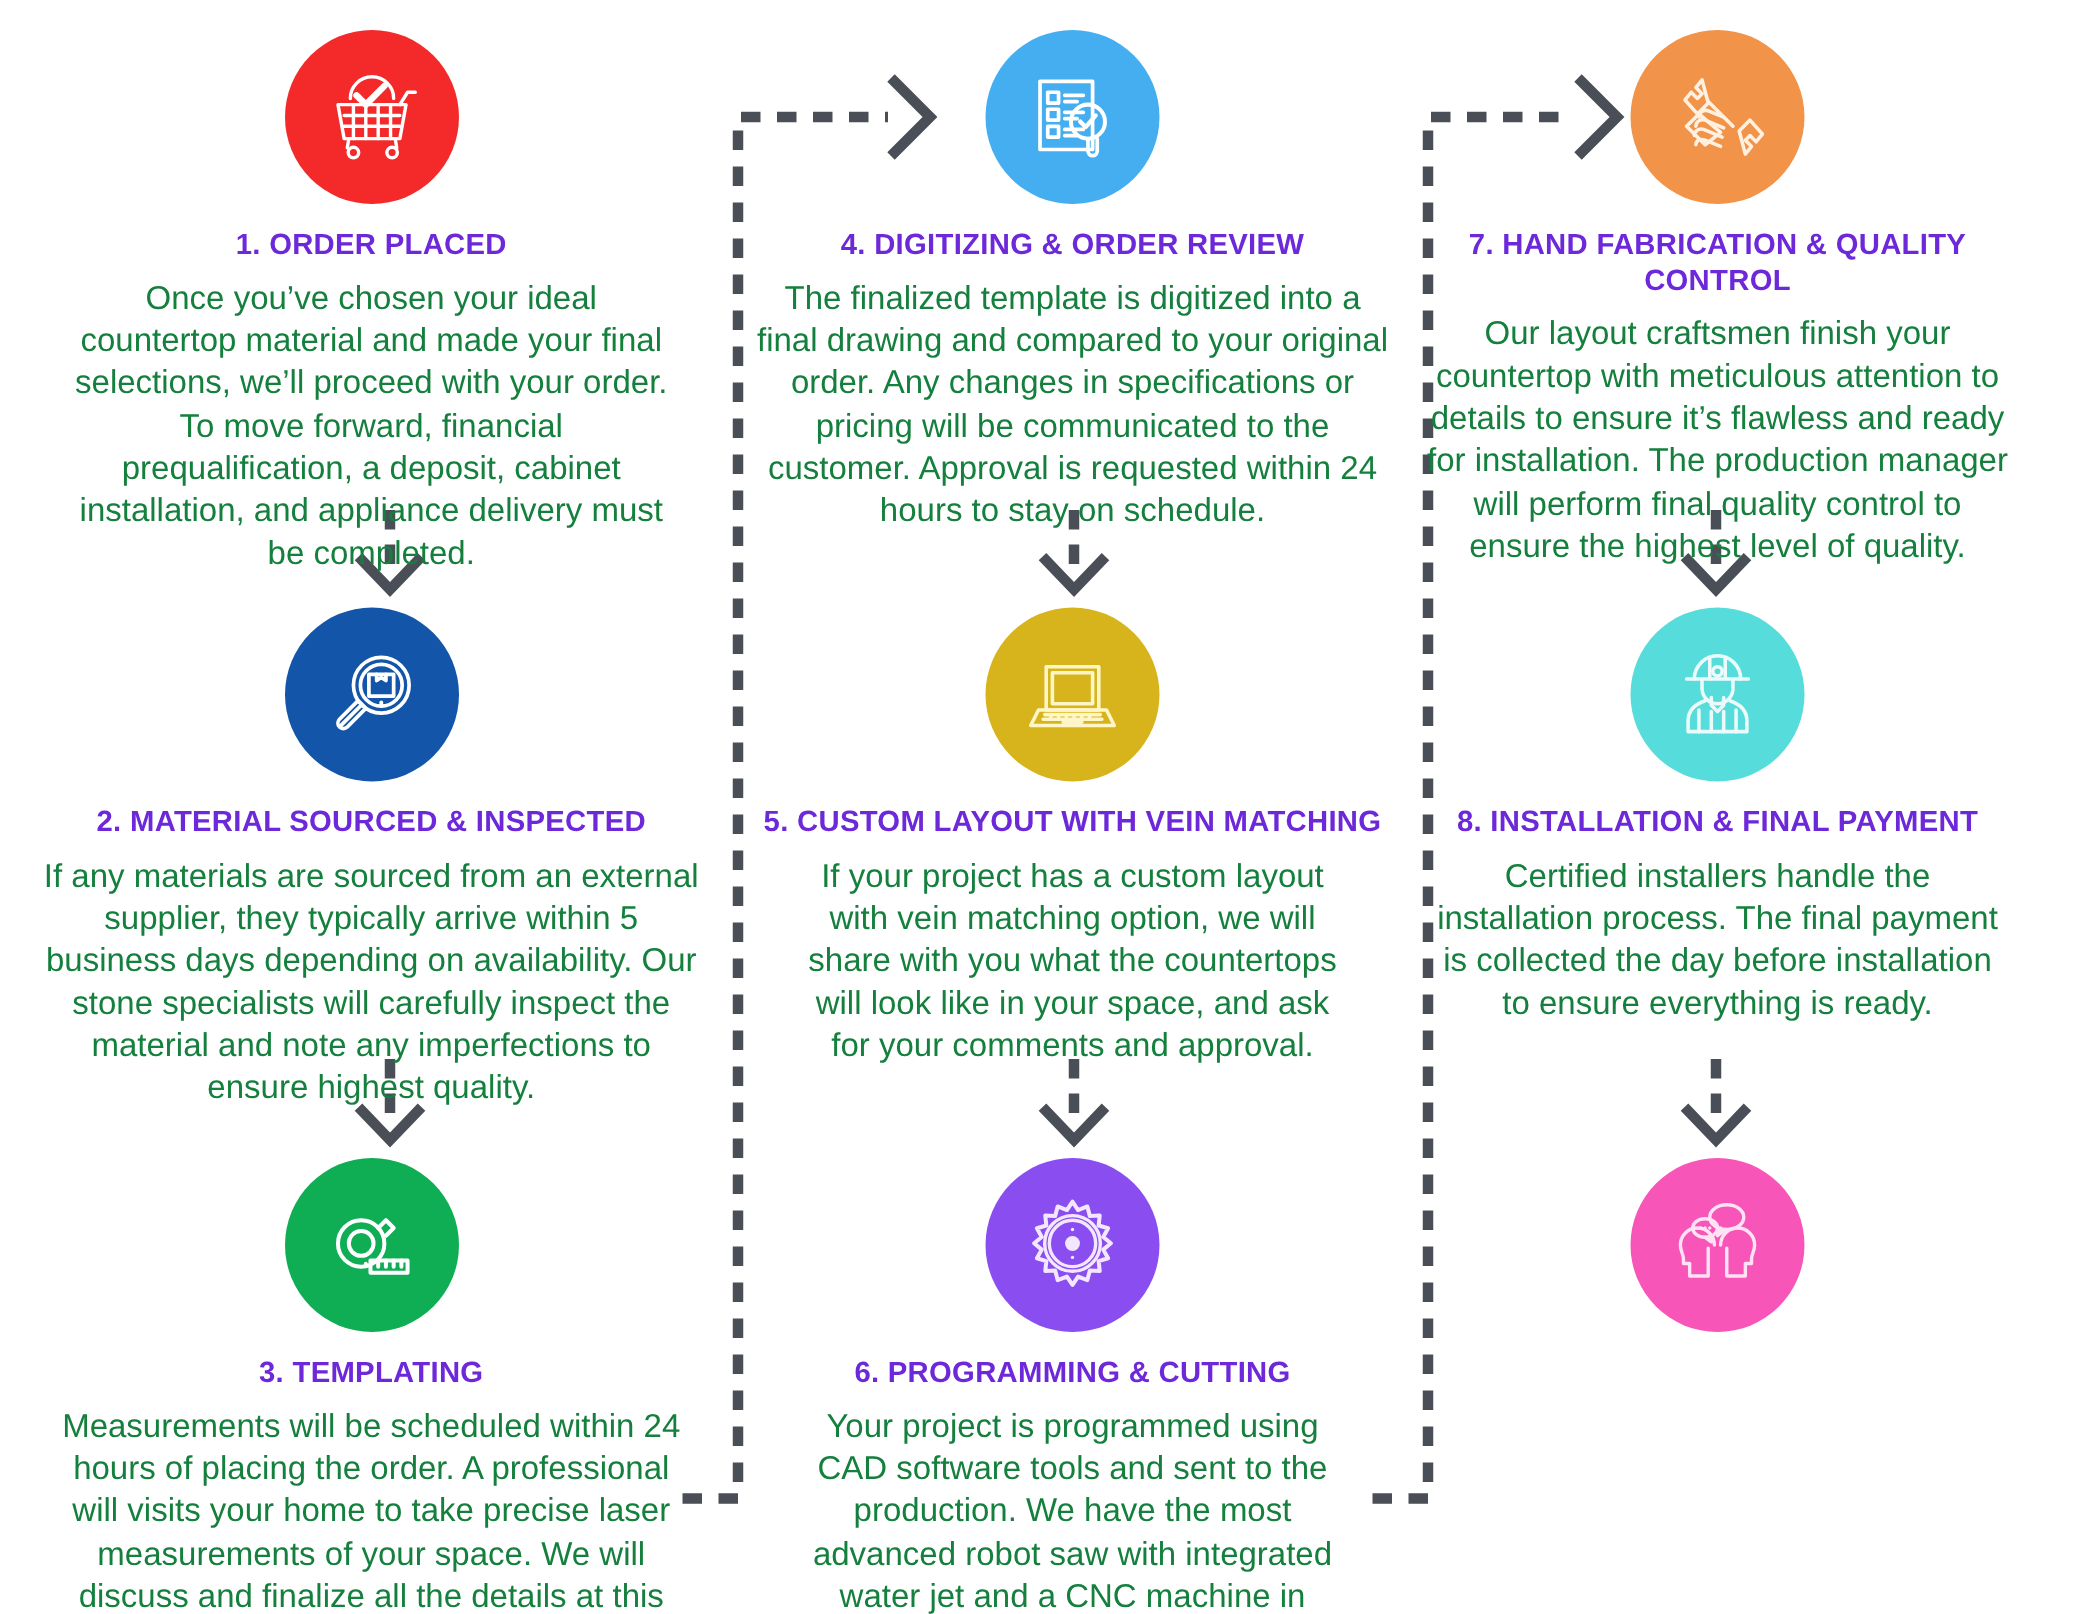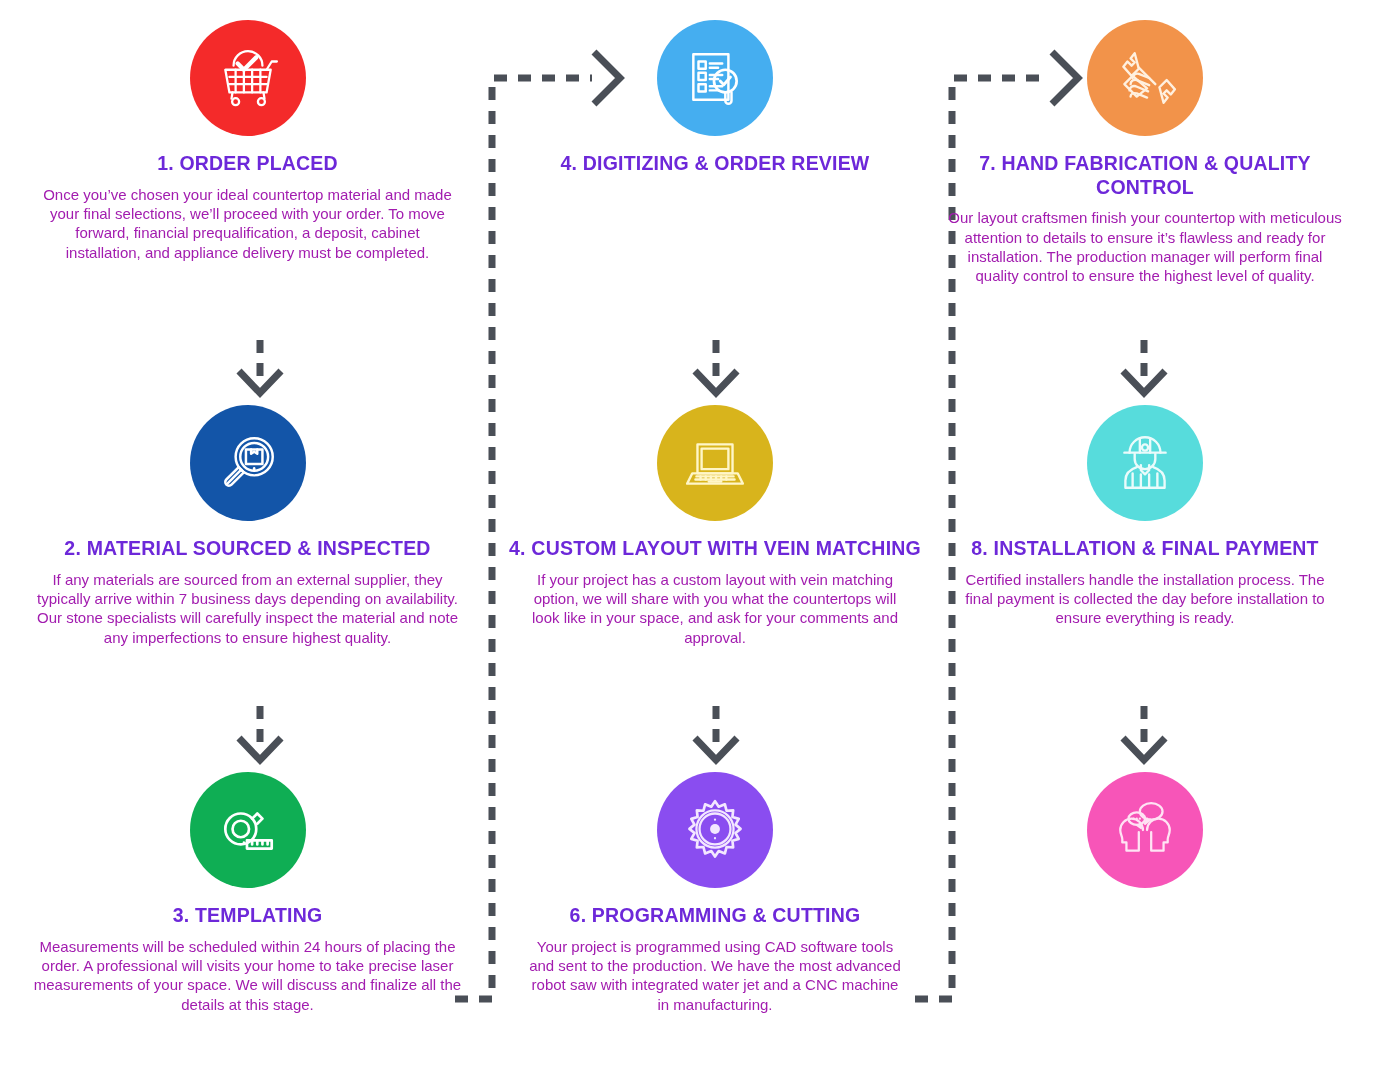--- a/index.html
+++ b/index.html
@@ -78,23 +78,23 @@
   .step-title {
     font-size: 19.5px;
     font-weight: bold;
     letter-spacing: 0.2px;
     color: #6d28d9;
     line-height: 1.21;
     margin-top: 16px;
   }
 
   .step-body {
-    font-size: 15px;
+    font-size: 22px;
     line-height: 1.29;
-    color: #a21caf;
+    color: #15803d;
     margin-top: 9px;
     padding: 0 6px;
   }
 
   
   
   .c1-s1 { top: 20px; }
   .c1-s2 { top: 405px; }
   .c1-s3 { top: 772px; }
 
@@ -199,21 +199,21 @@
             <circle cx="38" cy="26" r="13.5"></circle>
             <rect x="30" y="19" width="16" height="14"></rect>
             <path d="M35 19v4l3-2 3 2v-4"></path>
             <path d="M38 37v2"></path>
             <path d="M25.5 38.5L12 52"></path>
             <path d="M23 36l-12 12a3.5 3.5 0 0 0 5 5l12-12z"></path>
           </svg>
         </div>
       </div>
       <div class="step-title">2. MATERIAL SOURCED &amp; INSPECTED</div>
-      <div class="step-body">If any materials are sourced from an external supplier, they typically arrive within 7 business days depending on availability. Our stone specialists will carefully inspect the material and note any imperfections to ensure highest quality.</div>
+      <div class="step-body">If any materials are sourced from an external supplier, they typically arrive within 5 business days depending on availability. Our stone specialists will carefully inspect the material and note any imperfections to ensure highest quality.</div>
     </div>
 
     <div class="step c1-s3">
       <div class="step-icon-wrap">
         <div class="step-icon" style="background:#0FAE54">
           <svg viewBox="0 0 64 64" fill="none" stroke="#ffffff" stroke-width="2.6" stroke-linecap="round" stroke-linejoin="round">
             <circle cx="25" cy="31" r="15"></circle>
             <circle cx="25" cy="31" r="8"></circle>
             <path d="M36 21l5-5 5 5-5 5"></path>
             <path d="M31 42h24v8H31z"></path>
@@ -240,36 +240,37 @@
             <path d="M27 18h12M27 22h8"></path>
             <path d="M27 29h12M27 33h8"></path>
             <path d="M27 40h12M27 44h8"></path>
             <circle cx="42" cy="35" r="11" stroke-width="2.6"></circle>
             <path d="M37 35l3.5 3.5L47 31" stroke-width="2.8"></path>
             <path d="M42 46v8a3 3 0 0 0 6 0v-8" stroke-width="2.4"></path>
           </svg>
         </div>
       </div>
       <div class="step-title">4. DIGITIZING &amp; ORDER REVIEW</div>
+      <div class="step-body">The finalized template is digitized into a final drawing and compared to your original order. Any changes in specifications or pricing will be communicated to the customer. Approval is requested within 24 hours to stay on schedule.</div>
     </div>
 
     <div class="step c2-s5">
       <div class="step-icon-wrap">
         <div class="step-icon" style="background:#D8B41C">
           <svg viewBox="0 0 64 64" fill="none" stroke="#FFF6C8" stroke-width="2.3" stroke-linecap="round" stroke-linejoin="round">
             <path d="M15 14h34v28H15z"></path>
             <path d="M19 18h26v20H19z"></path>
             <path d="M10 42h44l5 10H5z"></path>
             <path d="M14 45h36M13 48h38"></path>
             <path d="M18 45v3M23 45v3M28 45v3M33 45v3M38 45v3M43 45v3"></path>
             <path d="M26 50h12"></path>
           </svg>
         </div>
       </div>
-      <div class="step-title">4. CUSTOM LAYOUT WITH VEIN MATCHING</div>
+      <div class="step-title">5. CUSTOM LAYOUT WITH VEIN MATCHING</div>
       <div class="step-body">If your project has a custom layout with vein matching option, we will share with you what the countertops will look like in your space, and ask for your comments and approval.</div>
     </div>
 
     <div class="step c2-s6">
       <div class="step-icon-wrap">
         <div class="step-icon" style="background:#8A4DF0">
           <svg viewBox="0 0 64 64" fill="none" stroke="#F3E7FF" stroke-width="2.2" stroke-linecap="round" stroke-linejoin="round">
             <g stroke="#F3E7FF" fill="none">
               <path d="M32 4 L35.6 9.4 L41.6 7.1 L43.2 13.3 L49.6 13 L48.9 19.4 L55 21.2 L51.9 26.8 L56.8 30.9 L51.9 35 L55 40.6 L48.9 42.4 L49.6 48.8 L43.2 48.5 L41.6 54.7 L35.6 52.4 L32 57.8 L28.4 52.4 L22.4 54.7 L20.8 48.5 L14.4 48.8 L15.1 42.4 L9 40.6 L12.1 35 L7.2 30.9 L12.1 26.8 L9 21.2 L15.1 19.4 L14.4 13 L20.8 13.3 L22.4 7.1 L28.4 9.4 Z" stroke-width="2.6"></path>
             </g>

